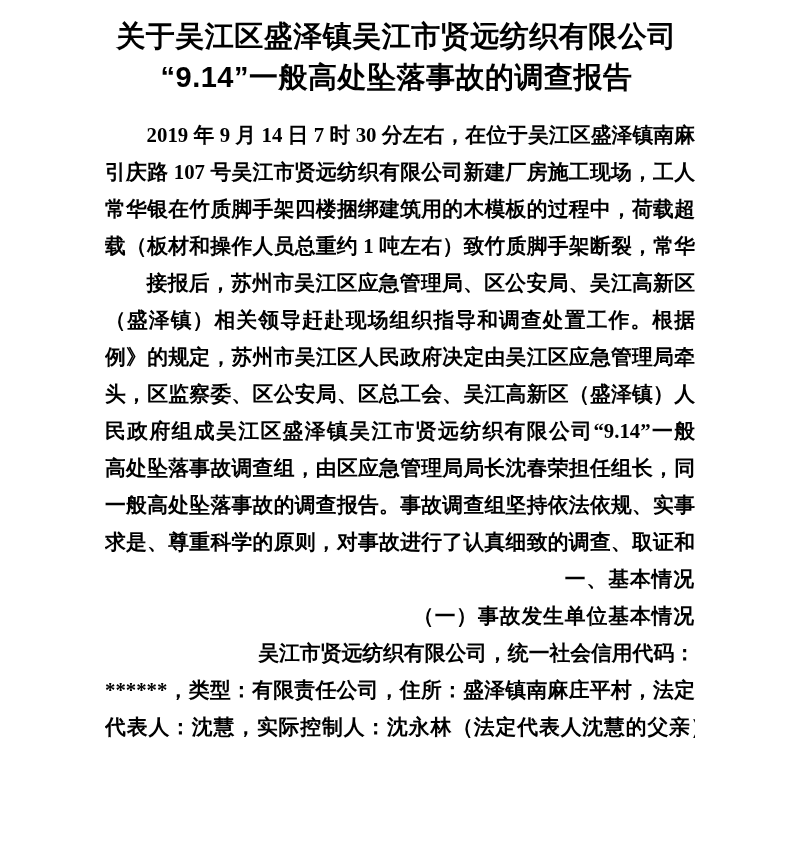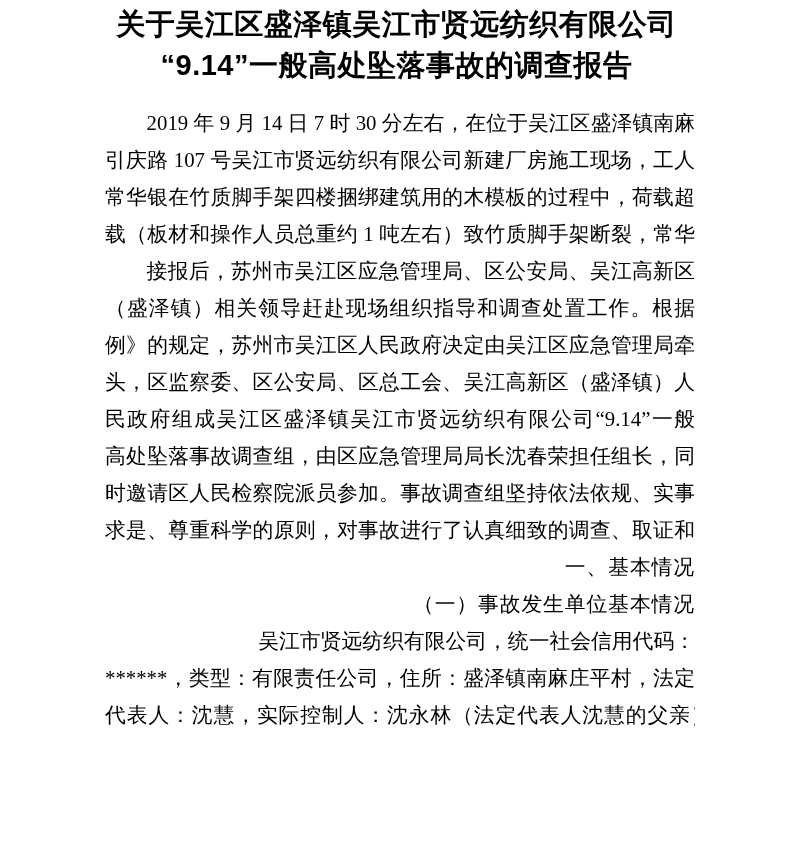--- a/index.html
+++ b/index.html
@@ -9,34 +9,35 @@
   }
   .page {
     position: relative;
     width: 793px;
     height: 851px;
     background: #ffffff;
     color: #000000;
     overflow: hidden;
   }
   .doc-title {
-    padding-top: 4px;
+    padding-top: 16px;
     text-align: center;
     font-family: "Liberation Sans", "DejaVu Sans", sans-serif;
     font-weight: bold;
     font-size: 29px;
     line-height: 41px;
     letter-spacing: 0.5px;
   }
   .doc-body {
     margin: 18px 100px 0 105px;
     width: 590px;
     font-family: "Liberation Serif", "DejaVu Serif", serif;
     font-size: 20.8px;
     line-height: 37px;
+    font-weight: bold;
   }
   .ln {
     height: 37px;
     overflow: hidden;
     letter-spacing: 0.9px;
     white-space: nowrap;
   }
   .jst {
     text-align: justify;
     text-align-last: justify;
@@ -62,21 +63,21 @@
     <div class="ln ind jst">2019 年 9 月 14 日 7 时 30 分左右，在位于吴江区盛泽镇南麻</div>
     <div class="ln jst">引庆路 107 号吴江市贤远纺织有限公司新建厂房施工现场，工人</div>
     <div class="ln jst">常华银在竹质脚手架四楼捆绑建筑用的木模板的过程中，荷载超</div>
     <div class="ln jst">载（板材和操作人员总重约 1 吨左右）致竹质脚手架断裂，常华</div>
     <div class="ln ind jst">接报后，苏州市吴江区应急管理局、区公安局、吴江高新区</div>
     <div class="ln jst">（盛泽镇）相关领导赶赴现场组织指导和调查处置工作。根据《中</div>
     <div class="ln jst">例》的规定，苏州市吴江区人民政府决定由吴江区应急管理局牵</div>
     <div class="ln jst">头，区监察委、区公安局、区总工会、吴江高新区（盛泽镇）人</div>
     <div class="ln jst">民政府组成吴江区盛泽镇吴江市贤远纺织有限公司“9.14”一般</div>
     <div class="ln jst">高处坠落事故调查组，由区应急管理局局长沈春荣担任组长，同</div>
-    <div class="ln jst">时邀请区人民检察院派员参加。事故调查组坚持依法依规、实事</div>
+    <div class="ln jst">一般高处坠落事故的调查报告。事故调查组坚持依法依规、实事</div>
     <div class="ln jst">求是、尊重科学的原则，对事故进行了认真细致的调查、取证和</div>
     <div class="ln ind">一、基本情况</div>
     <div class="ln ind">（一）事故发生单位基本情况</div>
     <div class="ln ind jst">吴江市贤远纺织有限公司，统一社会信用代码：913205095618</div>
     <div class="ln jst">******，类型：有限责任公司，住所：盛泽镇南麻庄平村，法定</div>
     <div class="ln">代表人：沈慧，实际控制人：沈永林（法定代表人沈慧的父亲），</div>
   </div>
 
 </div>
 

